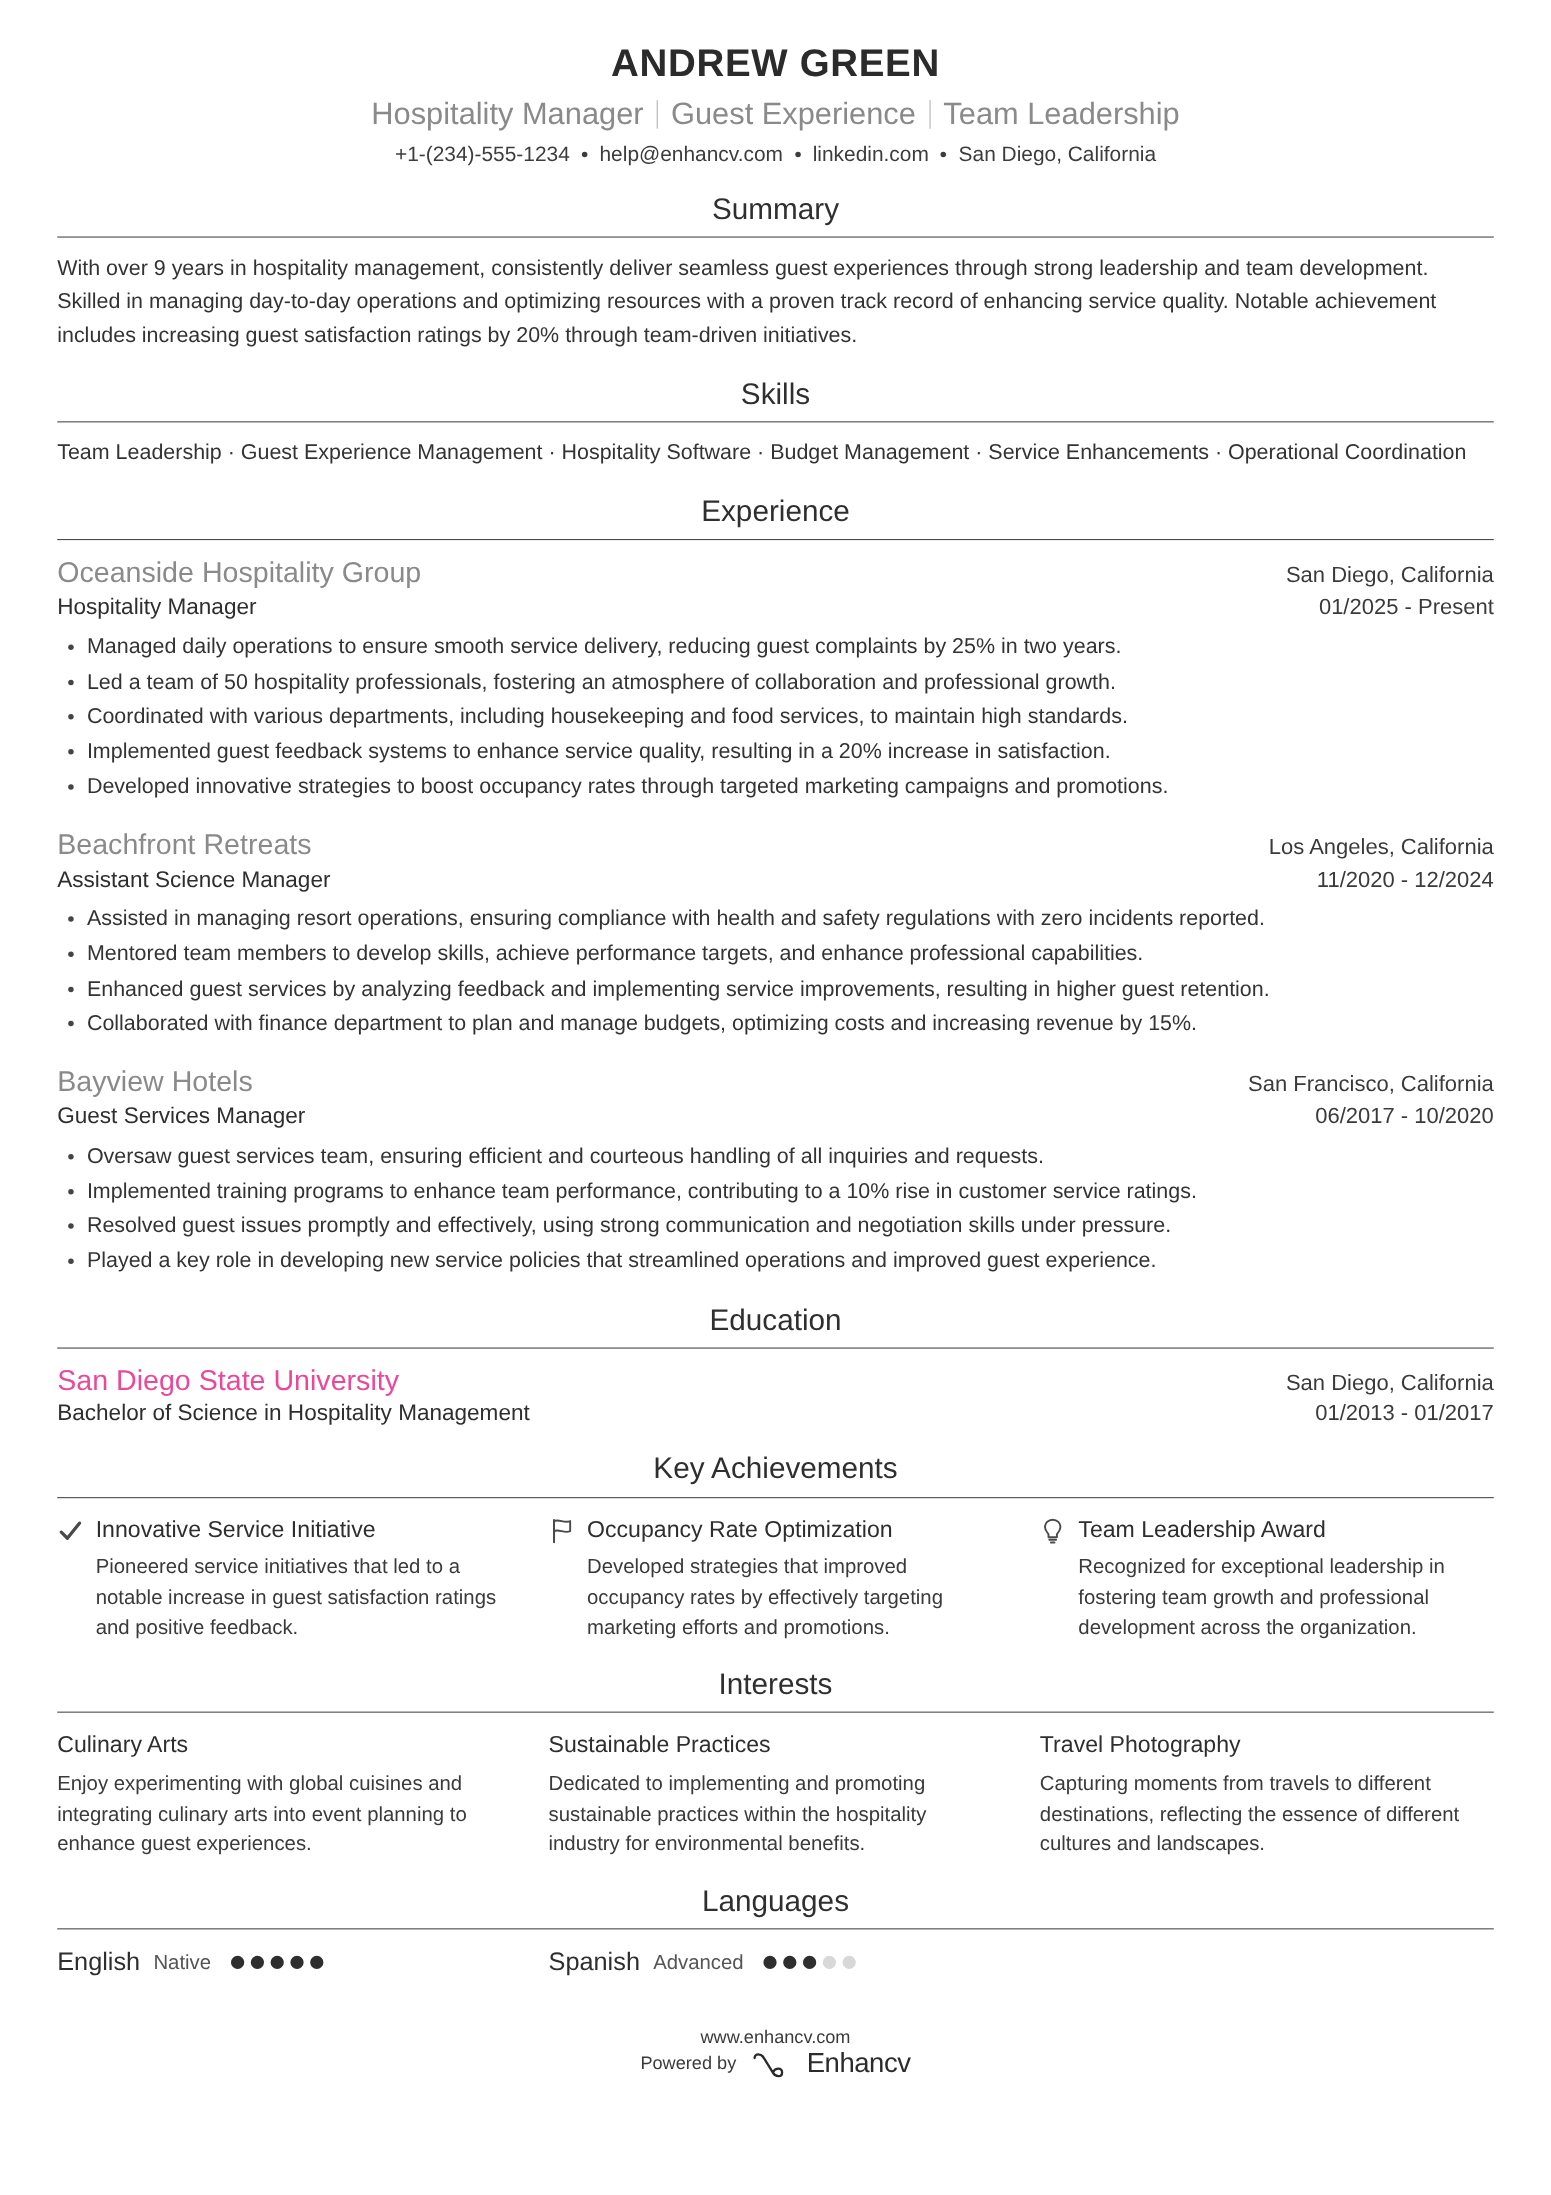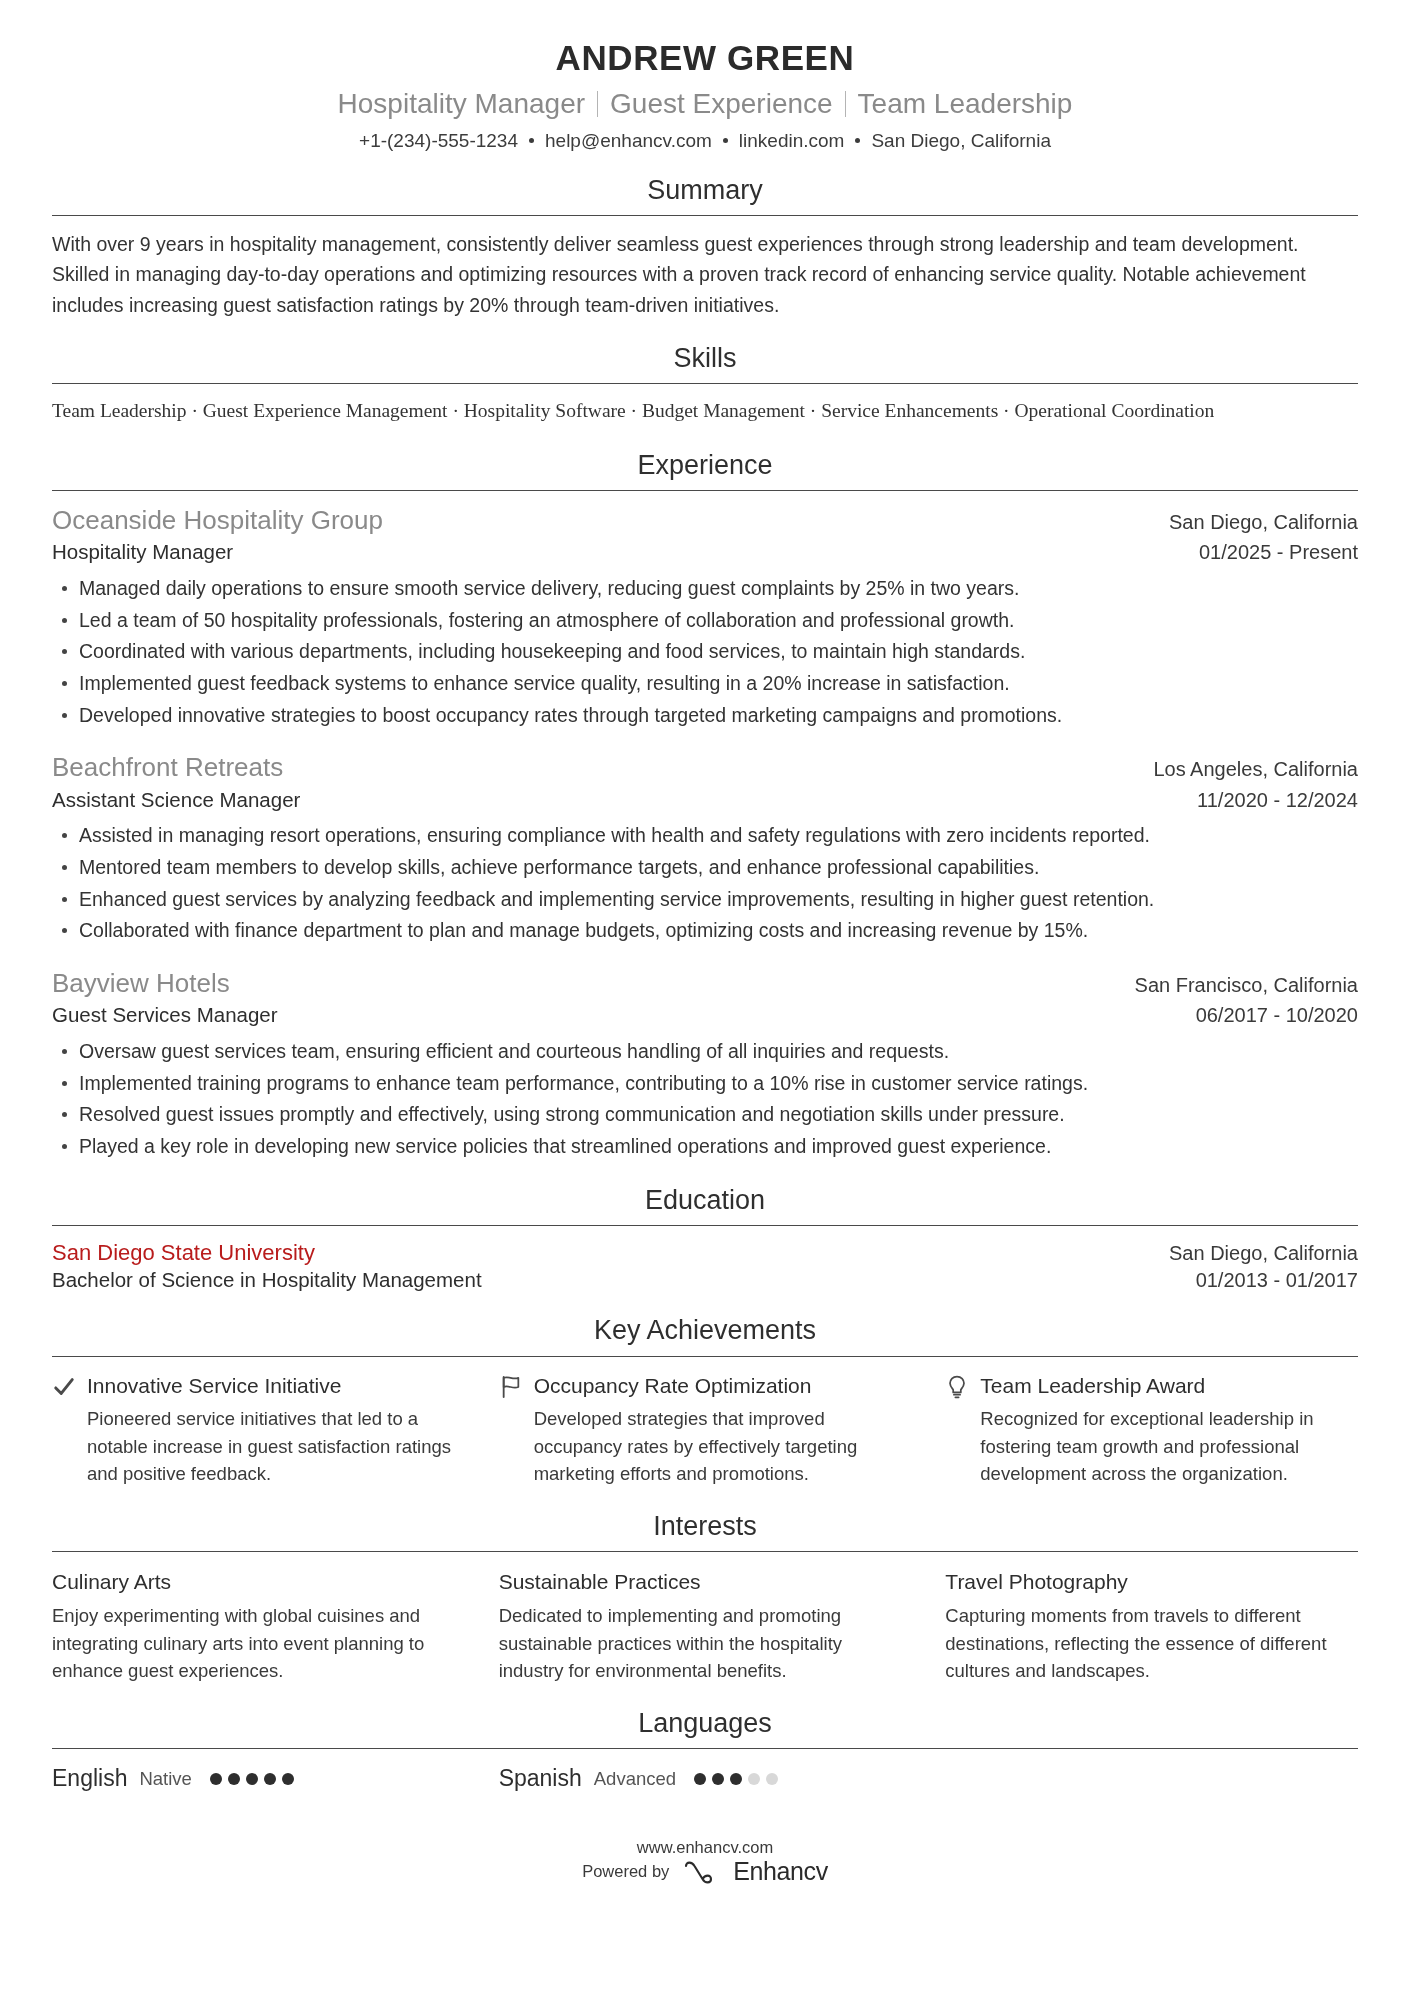--- a/index.html
+++ b/index.html
@@ -94,21 +94,20 @@
     line-height: 1.55;
     color: #333333;
     padding-top: 13px;
   }
 
   .skills-text {
     font-size: 19.5px;
     line-height: 1.55;
     color: #333333;
     padding-top: 12px;
-    font-family: Liberation Serif, serif;
   }
 
   
   .exp-entry { padding-top: 13px; }
   .exp-entry + .exp-entry { padding-top: 19px; }
 
   .exp-row {
     display: flex;
     justify-content: space-between;
     align-items: baseline;
@@ -157,23 +156,23 @@
     top: 12px;
     width: 5px;
     height: 5px;
     border-radius: 50%;
     background: #444;
   }
 
   
   .edu-entry { padding-top: 13px; }
   .edu-school {
-    font-size: 22px;
+    font-size: 26px;
     font-weight: 400;
-    color: #b91c1c;
+    color: #ec4899;
     line-height: 1.25;
   }
   .edu-degree {
     font-size: 20.5px;
     color: #2e2e2e;
     margin-top: 2px;
   }
 
   
   .cols3 {

